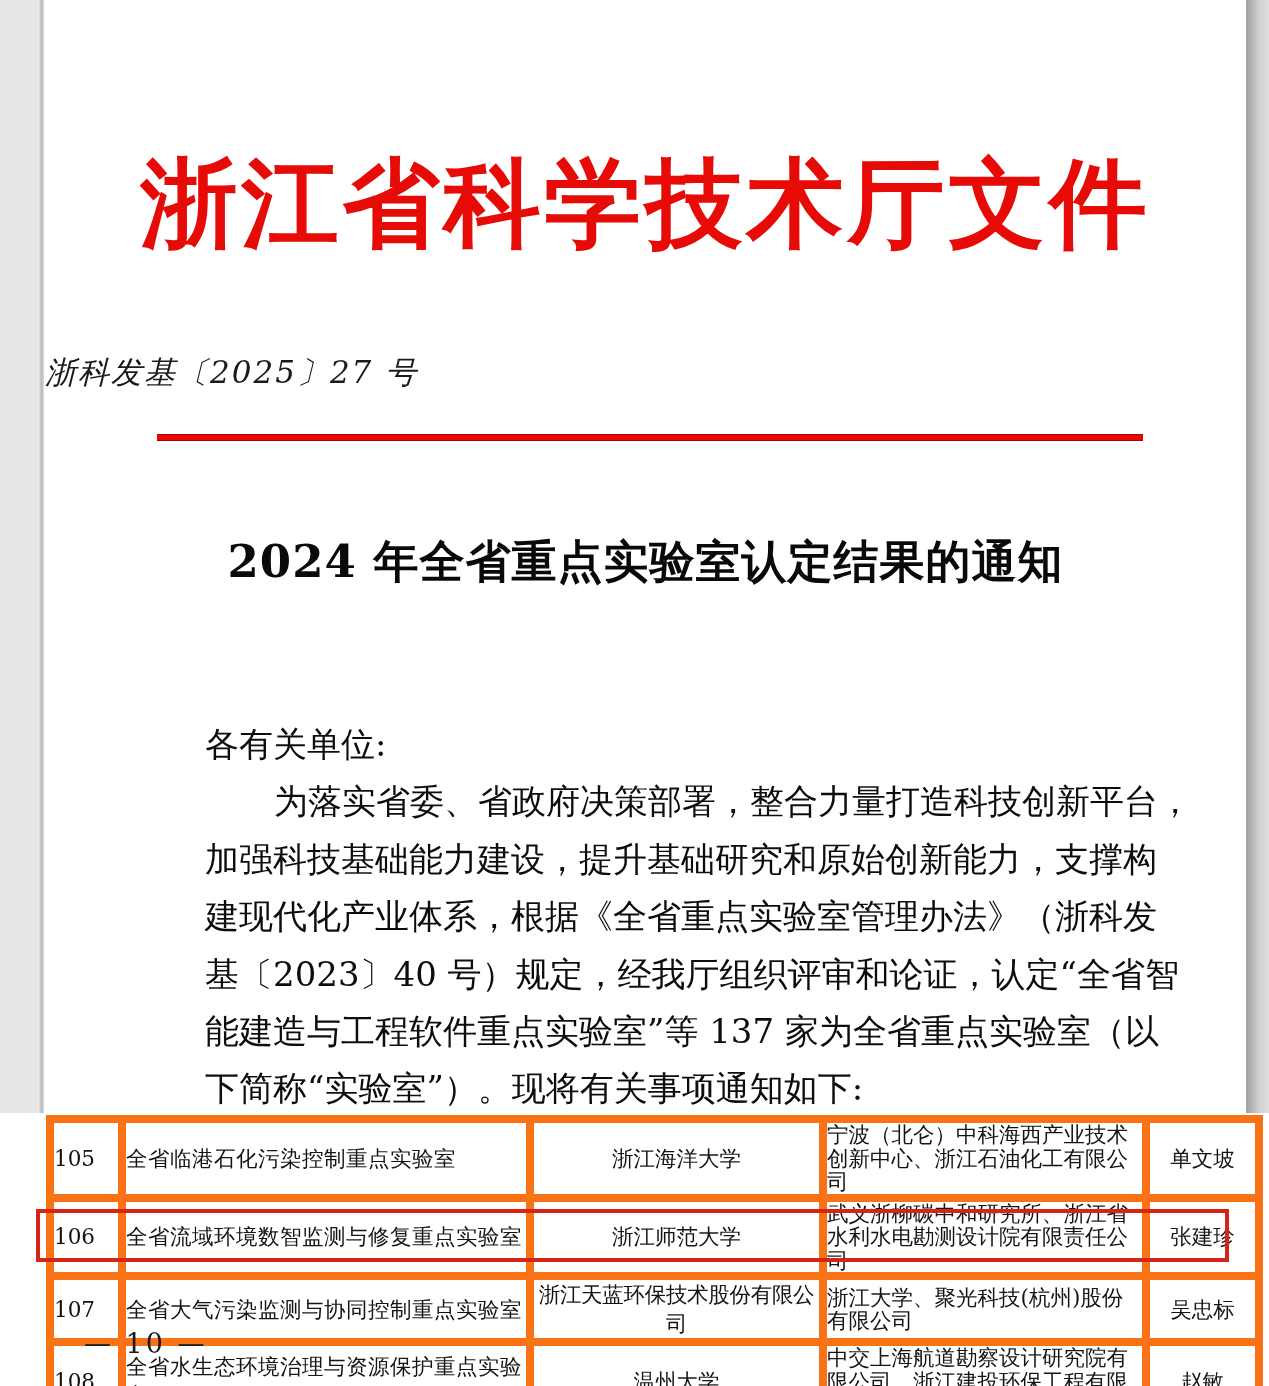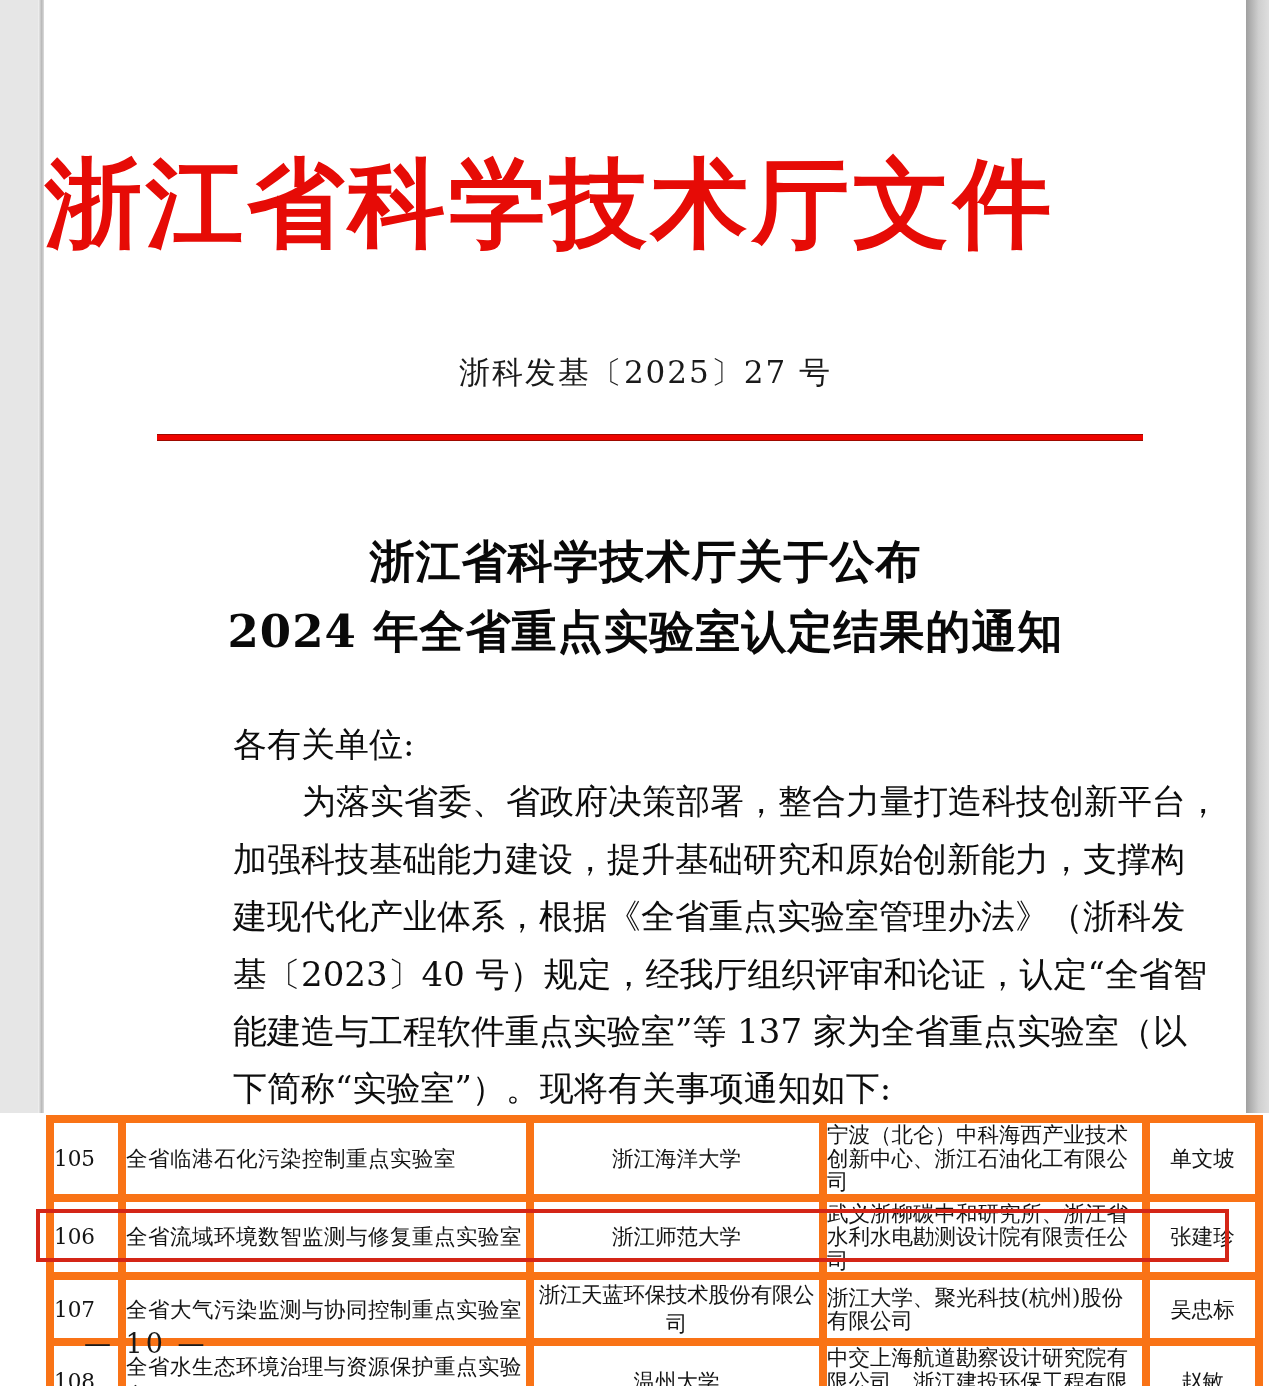--- a/index.html
+++ b/index.html
@@ -13,45 +13,45 @@
   }
   
   .top-section{position:absolute;left:0;top:0;width:1269px;height:1113px;background:#ffffff;}
   .edge-left{position:absolute;left:0;top:0;width:38px;height:1113px;background:#e6e6e6;}
   .edge-left-line{position:absolute;left:38px;top:0;width:6px;height:1113px;
     background:linear-gradient(90deg,#f5f5f5,#b9b9b9 60%,#dcdcdc);}
   .edge-right{position:absolute;left:1246px;top:0;width:23px;height:1113px;
     background:linear-gradient(90deg,#9f9f9f,#cfcfcf 55%,#dedede);}
   .doc-title{
     position:absolute;left:45px;top:140px;width:1201px;
-    text-align:left;
+    text-align:center;
     font-size:97px;font-weight:bold;letter-spacing:4px;
     color:#e60b06;
     white-space:nowrap;
   }
   .doc-number{
     position:absolute;left:45px;top:352px;width:1201px;
-    text-align:center;font-size:31px;color:#1a1a1a;letter-spacing:2px;
+    font-size:31px;color:#1a1a1a;letter-spacing:2px;font-style:italic;
   }
   .red-rule{
     position:absolute;left:157px;top:434px;width:986px;height:7px;
     background:#ee0400;border-top:1.5px solid #9d0a00;border-bottom:1.5px solid #9d0a00;
     box-sizing:border-box;
   }
   .notice-title{
     position:absolute;left:45px;top:527px;width:1201px;
     text-align:center;font-size:45px;font-weight:bold;color:#090909;
     line-height:70px;letter-spacing:1px;
   }
   .body-block{
     position:absolute;left:205px;top:716px;width:910px;
     font-size:34px;color:#0d0d0d;line-height:57.4px;
     white-space:nowrap;
   }
-  .body-line{height:57.4px;margin-left:28px;}
+  .body-line{height:57.4px;}
   .indent{text-indent:69px;}
   
   .bottom-section{position:absolute;left:0;top:1113px;width:1269px;height:273px;background:#ffffff;}
   table.result{
     position:absolute;left:46px;top:2px;
     border-collapse:collapse;table-layout:fixed;
     font-family:"DejaVu Serif","Liberation Serif",serif;
   }
   table.result td{
     border:8px solid #f97316;
@@ -88,21 +88,20 @@
     <div class="edge-left-line"></div>
     <div class="edge-right"></div>
 
     <div class="doc-title">浙江省科学技术厅文件</div>
 
     <div class="doc-number">浙科发基〔2025〕27 号</div>
 
     <div class="red-rule"></div>
 
     <div class="notice-title">
-      <div>浙江省科学技术厅关于公布</div>
       <div>2024 年全省重点实验室认定结果的通知</div>
     </div>
 
     <div class="body-block">
       <div class="body-line">各有关单位:</div>
       <div class="body-line indent">为落实省委、省政府决策部署，整合力量打造科技创新平台，</div>
       <div class="body-line">加强科技基础能力建设，提升基础研究和原始创新能力，支撑构</div>
       <div class="body-line">建现代化产业体系，根据《全省重点实验室管理办法》（浙科发</div>
       <div class="body-line">基〔2023〕40 号）规定，经我厅组织评审和论证，认定“全省智</div>
       <div class="body-line">能建造与工程软件重点实验室”等 137 家为全省重点实验室（以</div>

